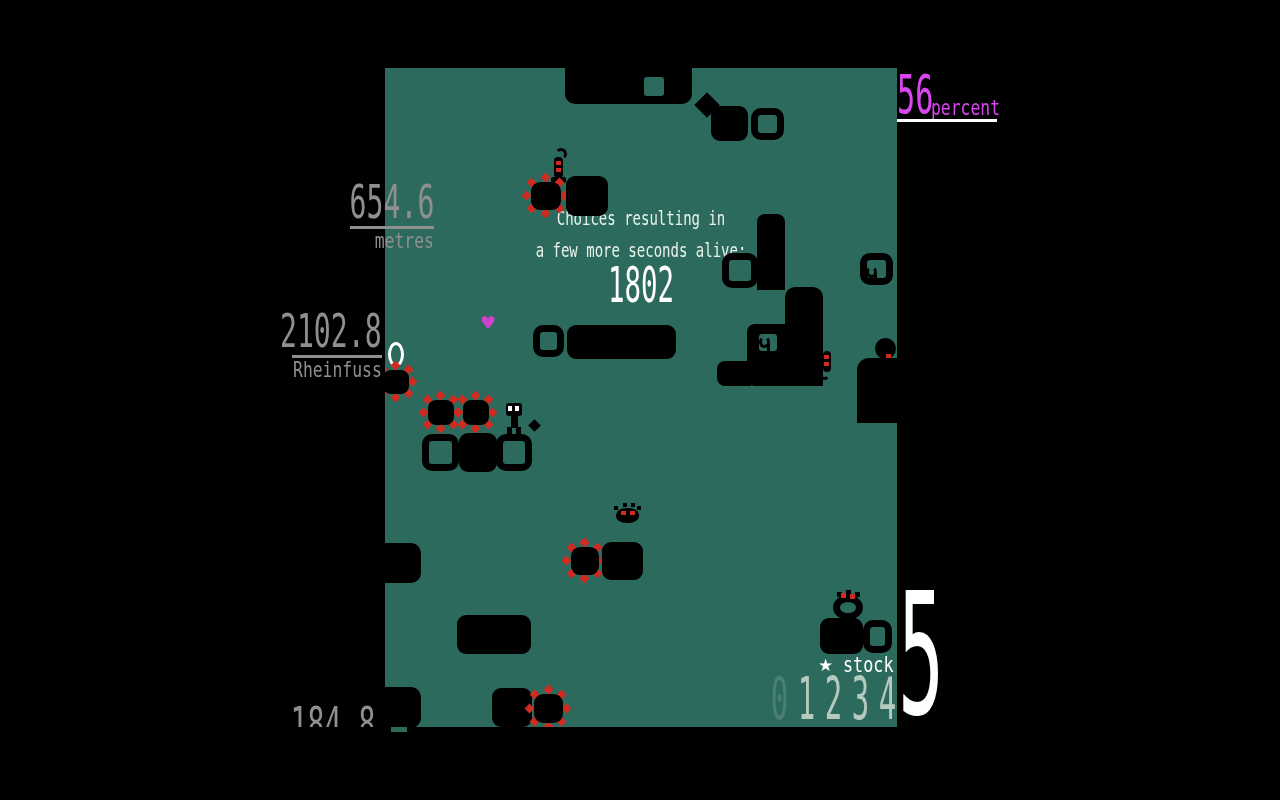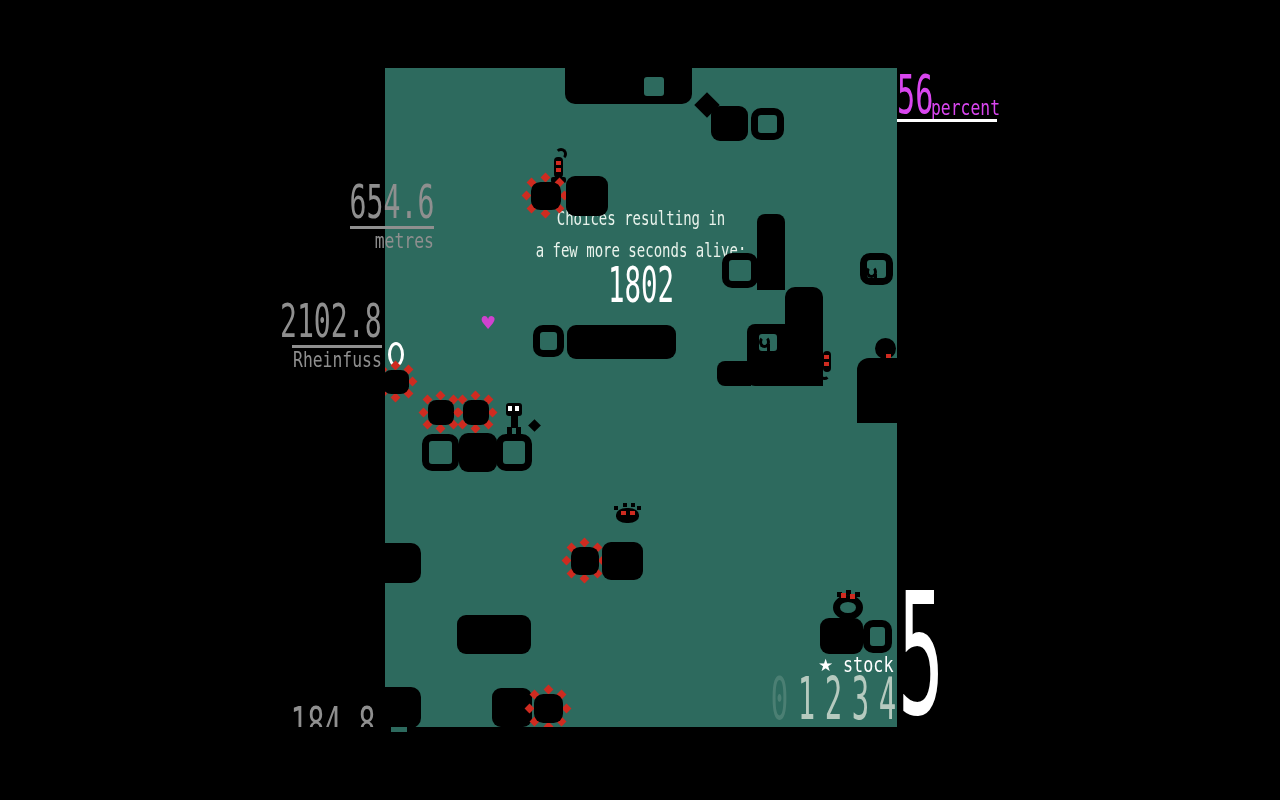--- a/index.html
+++ b/index.html
@@ -230,21 +230,21 @@
     </div>
     <div class="obj solid" style="left: 435px; top: 550px; width: 43px; height: 36px;"></div>
     <div class="obj hollow" style="left: 478px; top: 552px; width: 29px; height: 33px;"></div>
   </div>
 
 <div class="metric" style="right:846px;top:180px">
   <span class="val">654.6</span>
   <div class="rule" style="width:84px"></div>
   <span class="lab">metres</span>
 </div>
-<div class="metric" style="right:898px;top:299px">
+<div class="metric" style="right:898px;top:309px">
   <span class="val">2102.8</span>
   <div class="rule" style="width:90px"></div>
   <span class="lab">Rheinfuss</span>
 </div>
 <div class="metric" style="right:905px;top:702px">
   <span class="val">184.8</span>
 </div>
 
 <div id="percent" class="z60">
   <span class="val">56</span>

